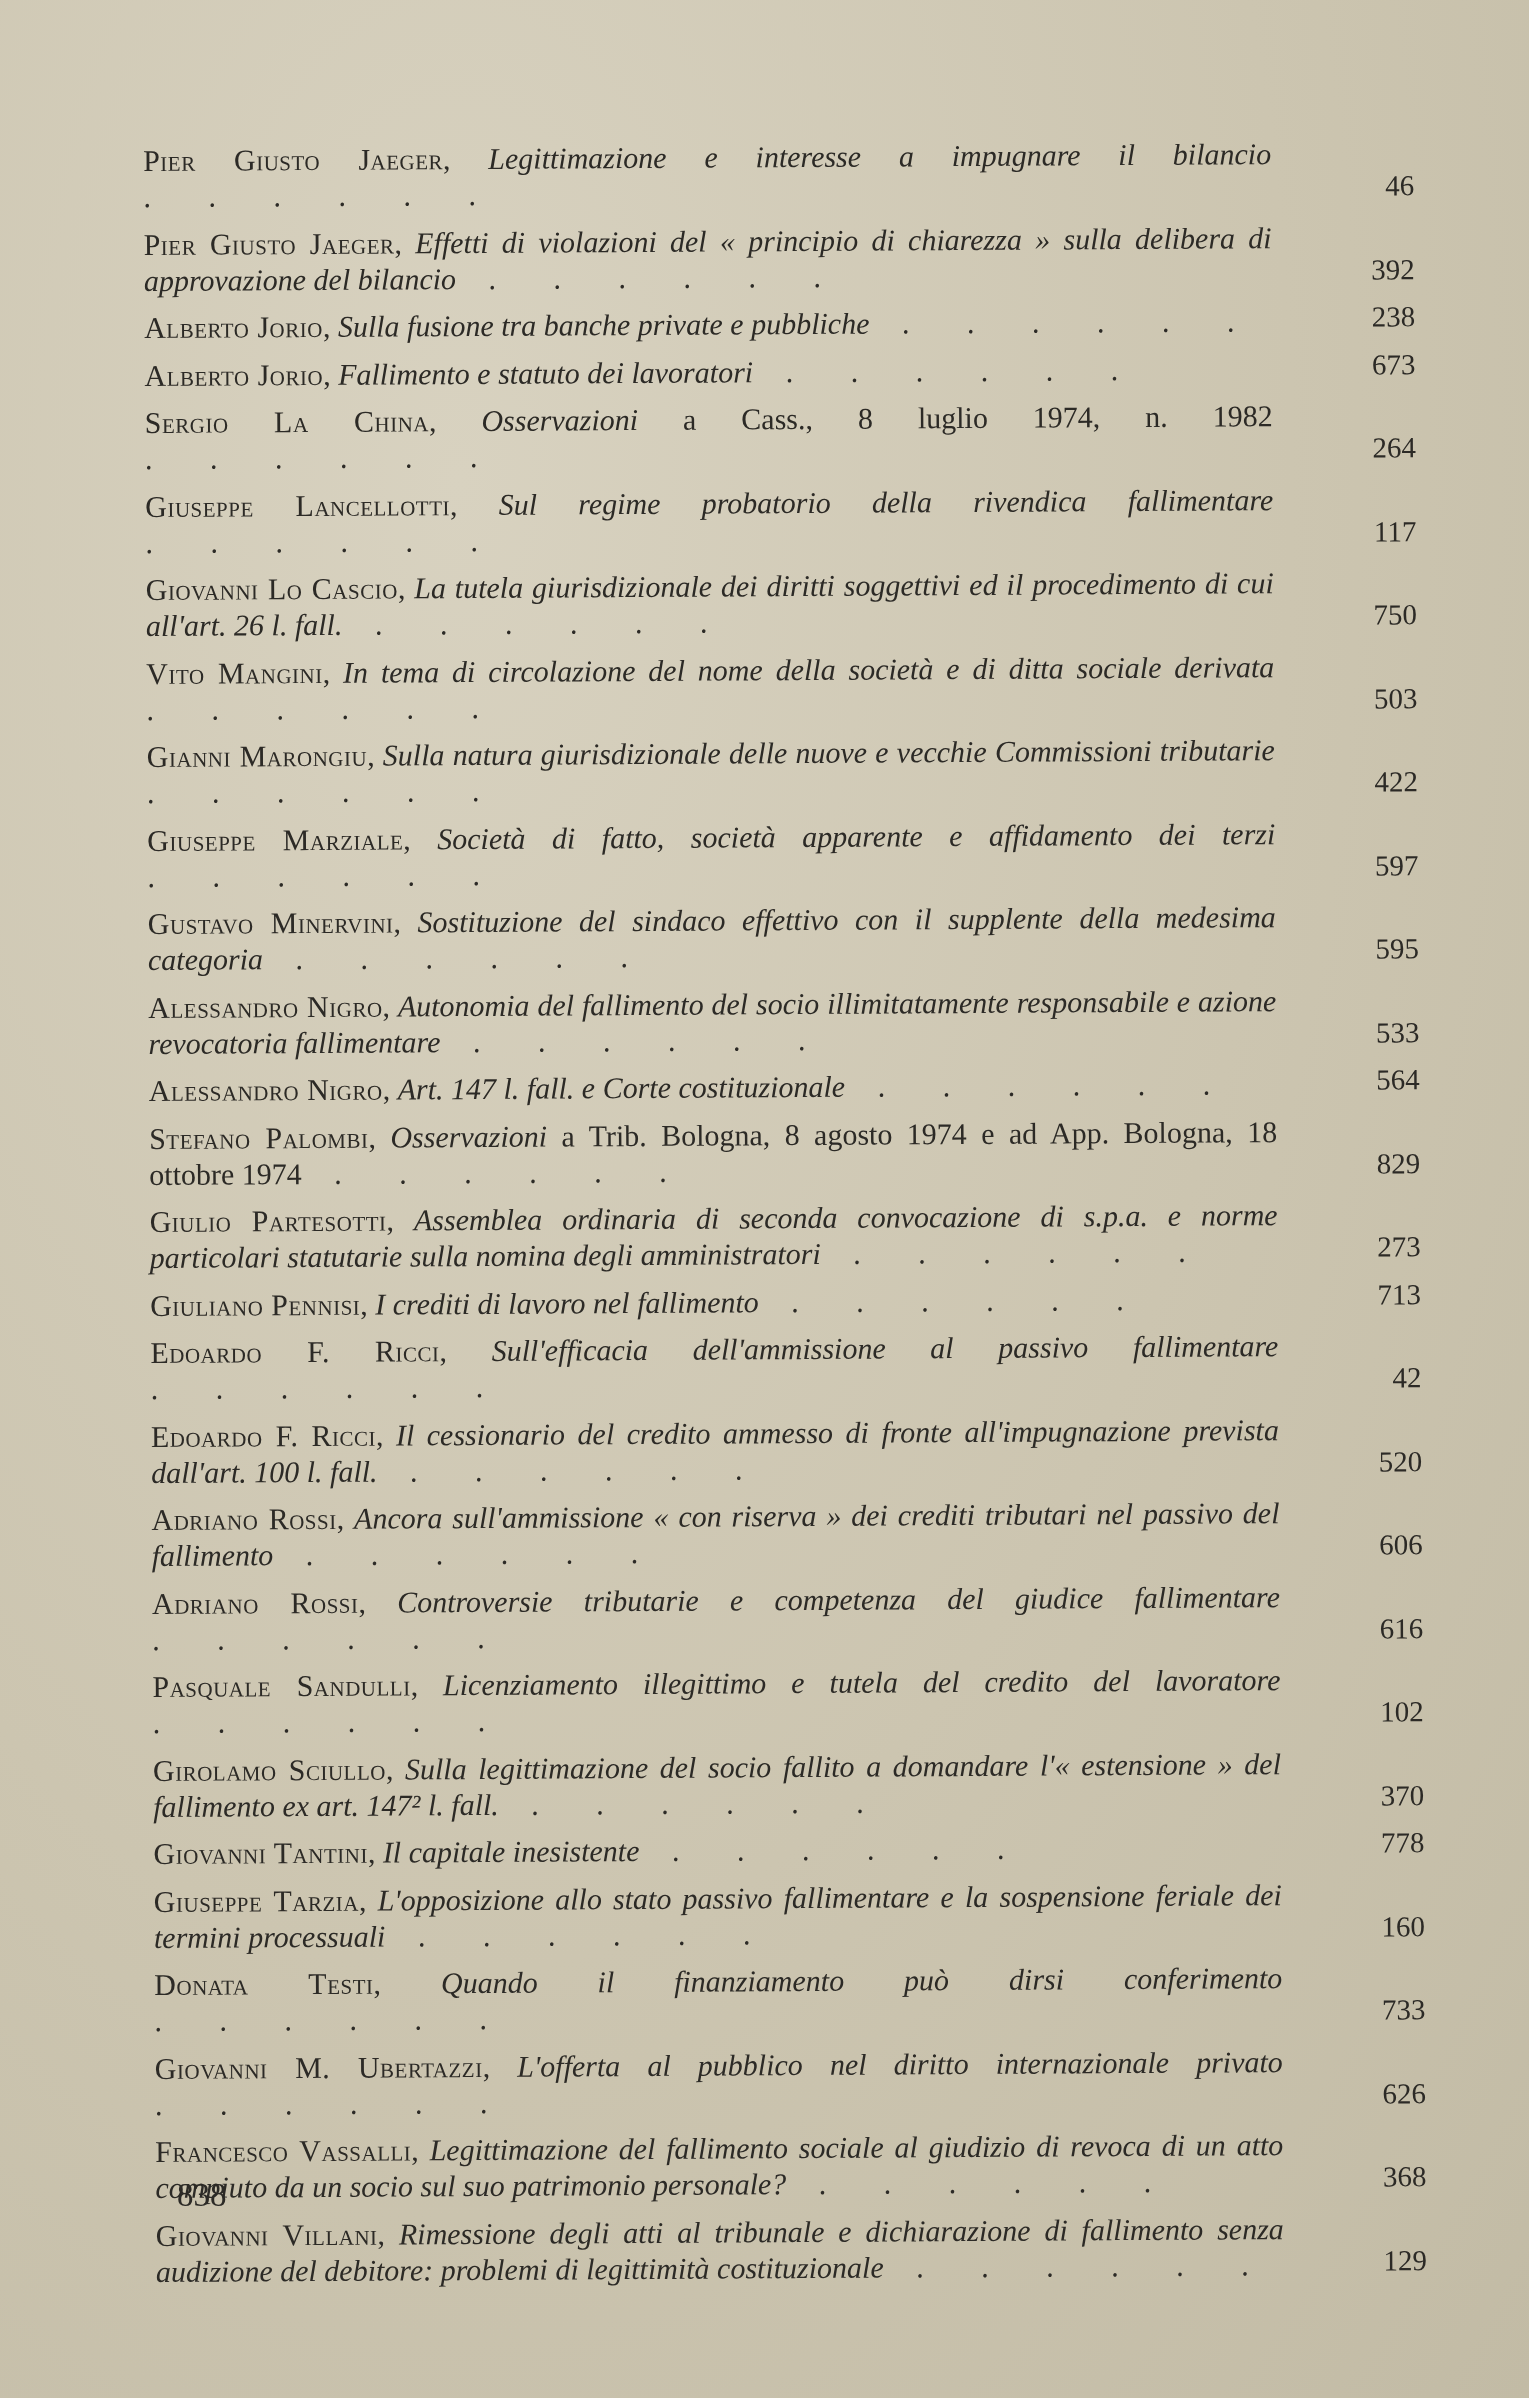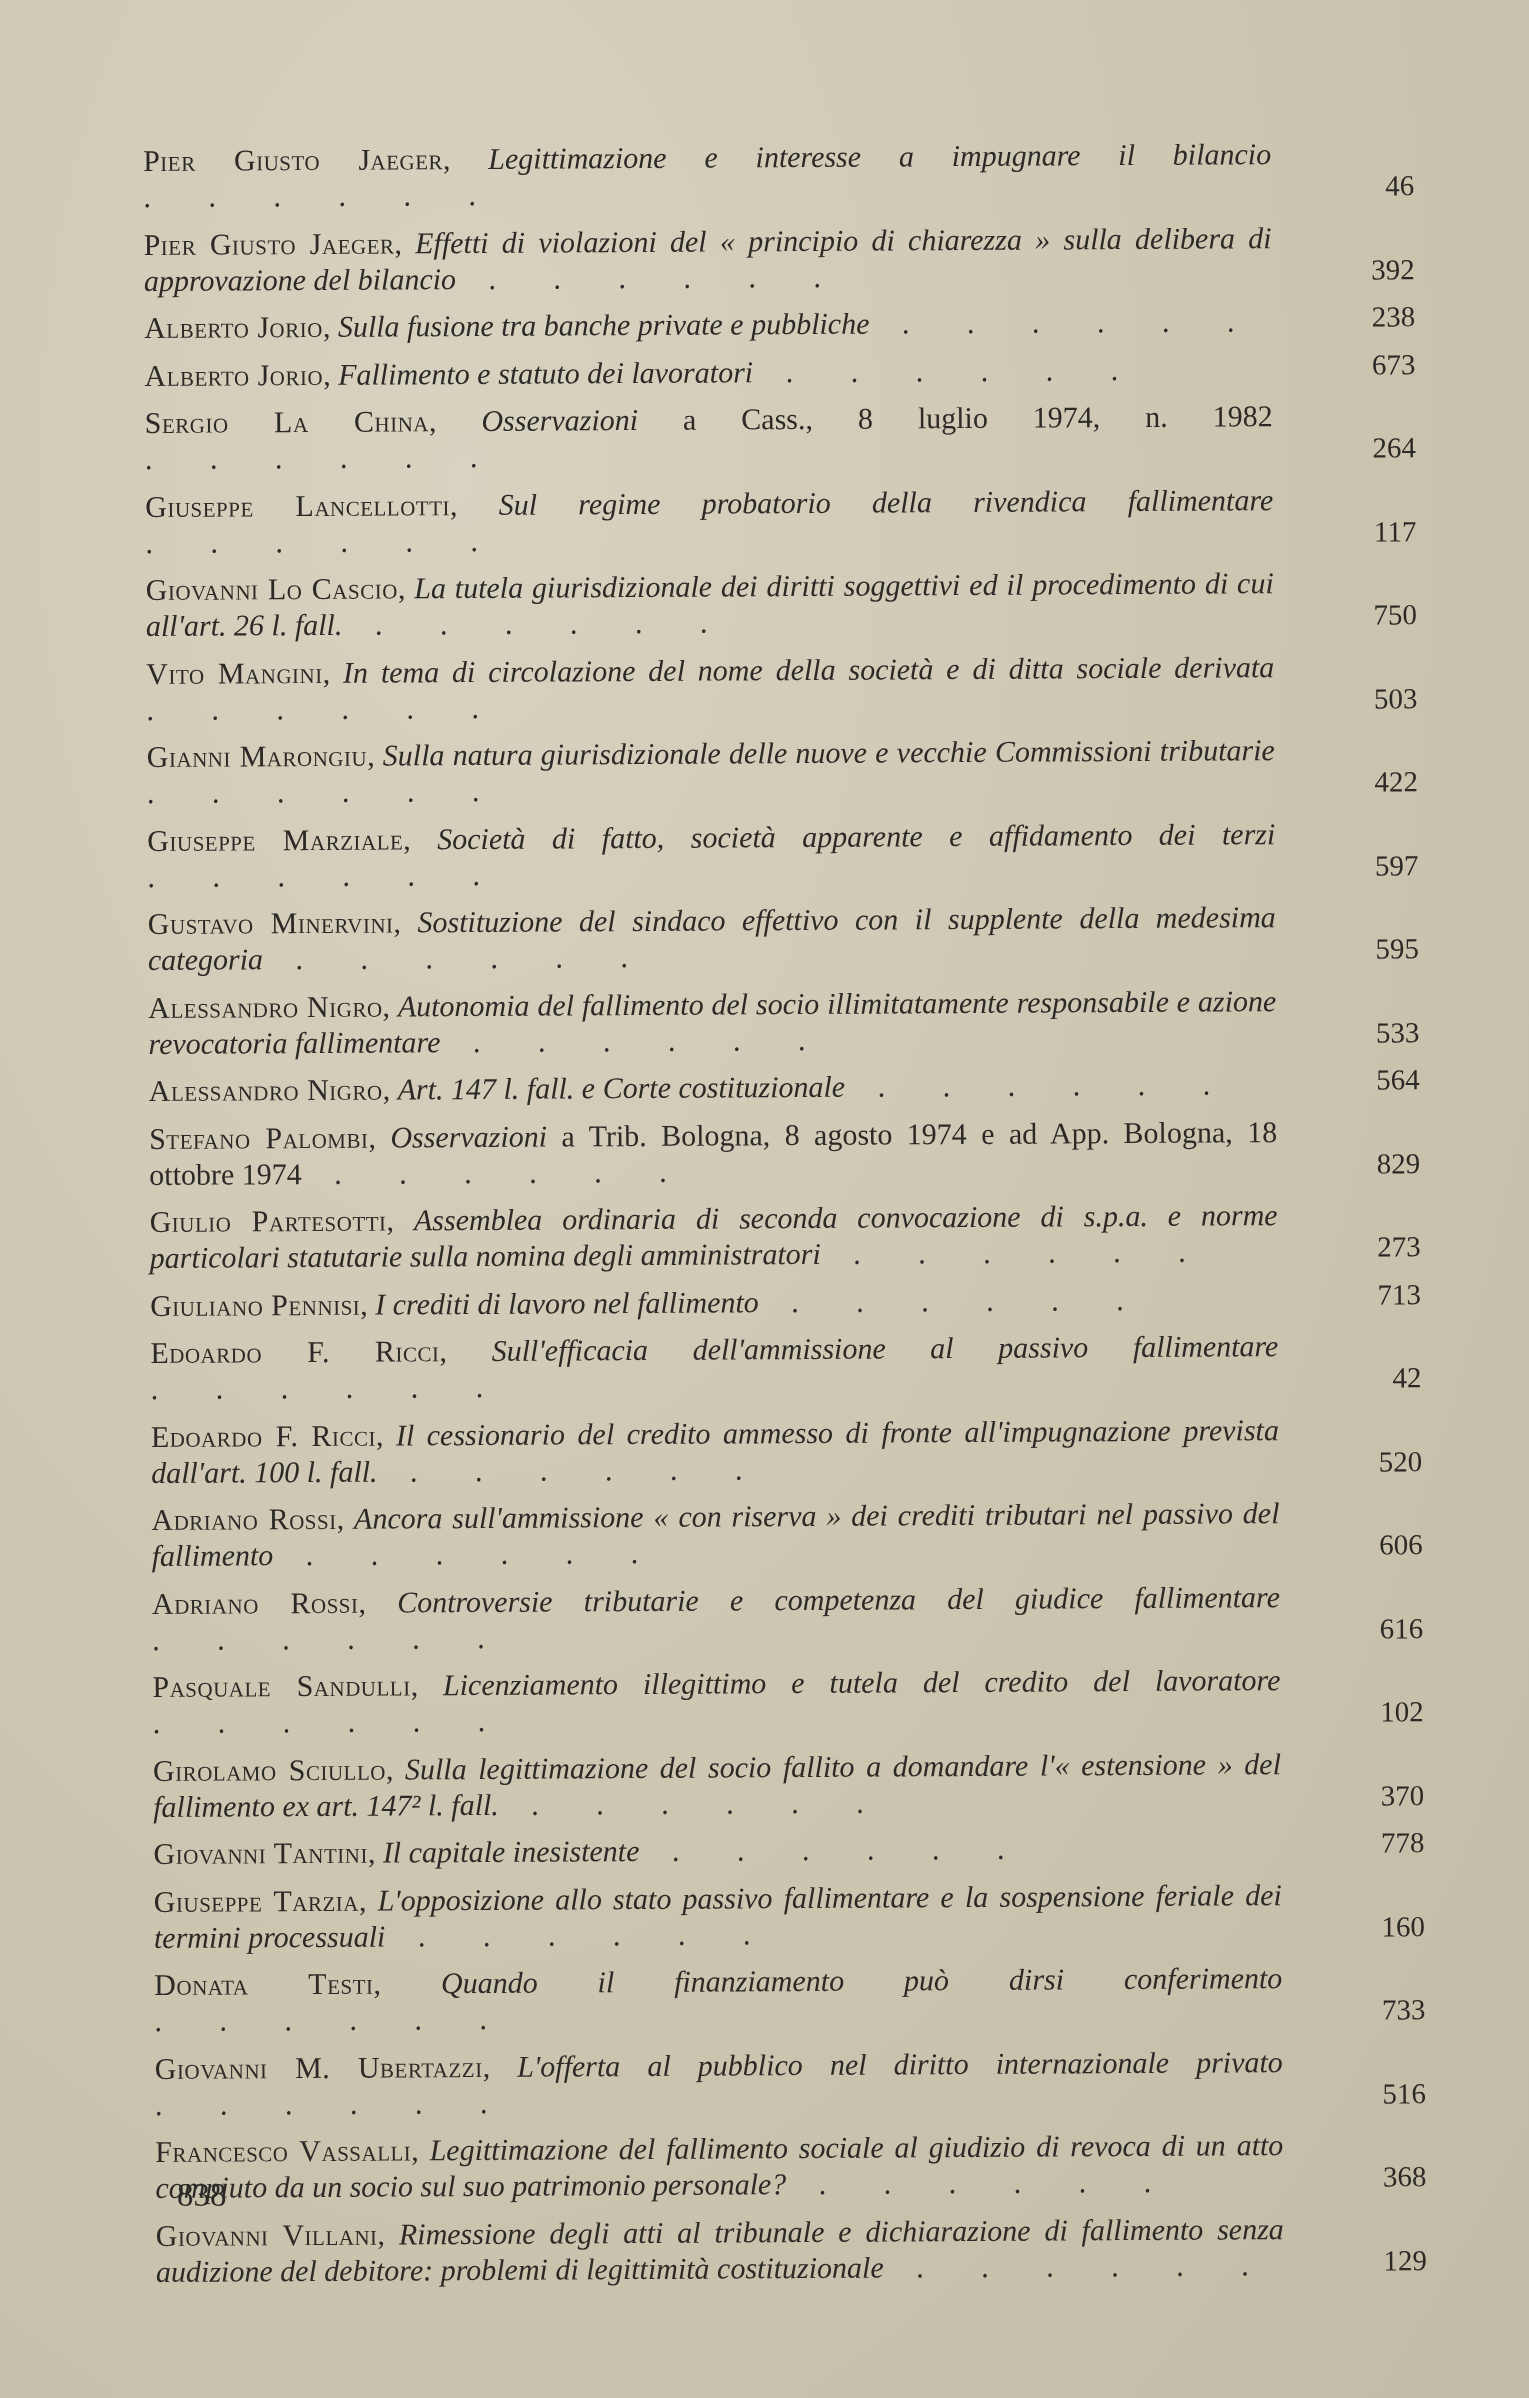--- a/index.html
+++ b/index.html
@@ -134,21 +134,21 @@
     <div class="entry">
       <div class="text"><span class="author">Giuseppe Tarzia</span>, <span class="title">L'opposizione allo stato passivo fallimentare e la sospensione feriale dei termini processuali</span><span class="dots"> . . . . . .</span></div>
       <span class="page-num">160</span>
     </div>
     <div class="entry">
       <div class="text"><span class="author">Donata Testi</span>, <span class="title">Quando il finanziamento può dirsi conferimento</span><span class="dots"> . . . . . .</span></div>
       <span class="page-num">733</span>
     </div>
     <div class="entry">
       <div class="text"><span class="author">Giovanni M. Ubertazzi</span>, <span class="title">L'offerta al pubblico nel diritto internazionale privato</span><span class="dots"> . . . . . .</span></div>
-      <span class="page-num">516</span>
+      <span class="page-num">626</span>
     </div>
     <div class="entry">
       <div class="text"><span class="author">Francesco Vassalli</span>, <span class="title">Legittimazione del fallimento sociale al giudizio di revoca di un atto compiuto da un socio sul suo patrimonio personale?</span><span class="dots"> . . . . . .</span></div>
       <span class="page-num">368</span>
     </div>
     <div class="entry">
       <div class="text"><span class="author">Giovanni Villani</span>, <span class="title">Rimessione degli atti al tribunale e dichiarazione di fallimento senza audizione del debitore: problemi di legittimità costituzionale</span><span class="dots"> . . . . . .</span></div>
       <span class="page-num">129</span>
     </div>
   </div>

